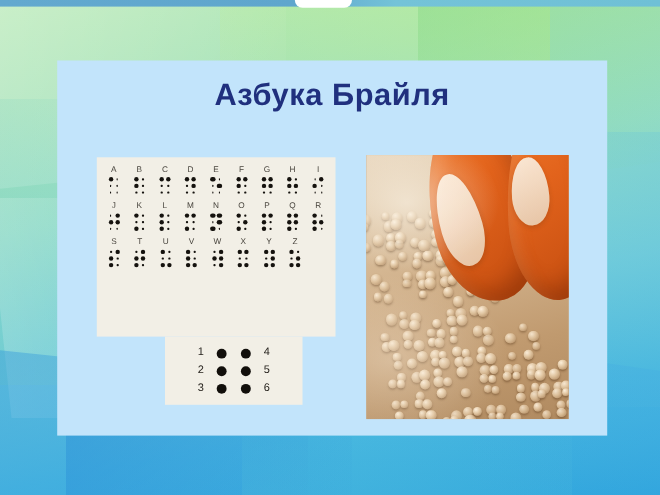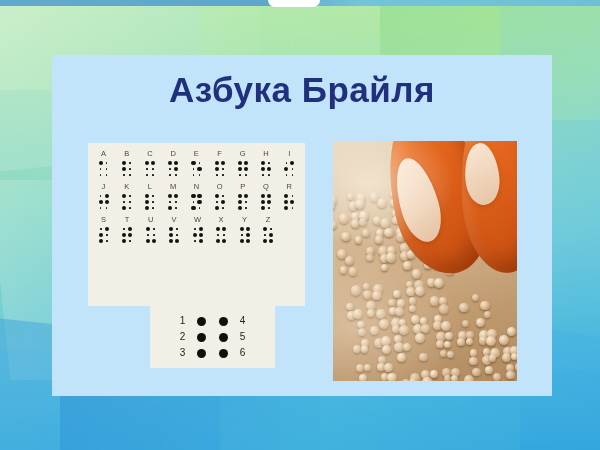--- a/index.html
+++ b/index.html
@@ -48,21 +48,21 @@
   .f10{left:0px;top:180px;width:160px;height:200px;
     background:linear-gradient(100deg,rgba(255,255,255,.18),rgba(255,255,255,0));
     transform:skewX(6deg);}
 
   
   .panel{position:absolute;left:52px;top:55px;width:500px;height:341px;
     background:#c2e4fb;}
 
   
   .title{position:absolute;left:52px;top:72px;width:500px;
-    text-align:center;color:#20307e;font-size:35px;font-weight:bold;
+    text-align:center;color:#20307e;font-size:28px;font-weight:bold;
     letter-spacing:.5px;line-height:1;}
 
   
   .chart{position:absolute;left:88px;top:143px;width:217px;height:163px;
     background:#f2efe6;}
   .chart-rows{display:flex;flex-direction:column;padding:6px 4px 0 4px;}
   .brow{display:flex;justify-content:flex-start;margin-bottom:4px;}
   .cellwrap{width:23.5px;display:flex;flex-direction:column;align-items:center;}
   .cl{font-size:7.5px;color:#4a463f;line-height:9px;height:10px;
     font-family:"Liberation Sans", sans-serif;letter-spacing:.3px;}

